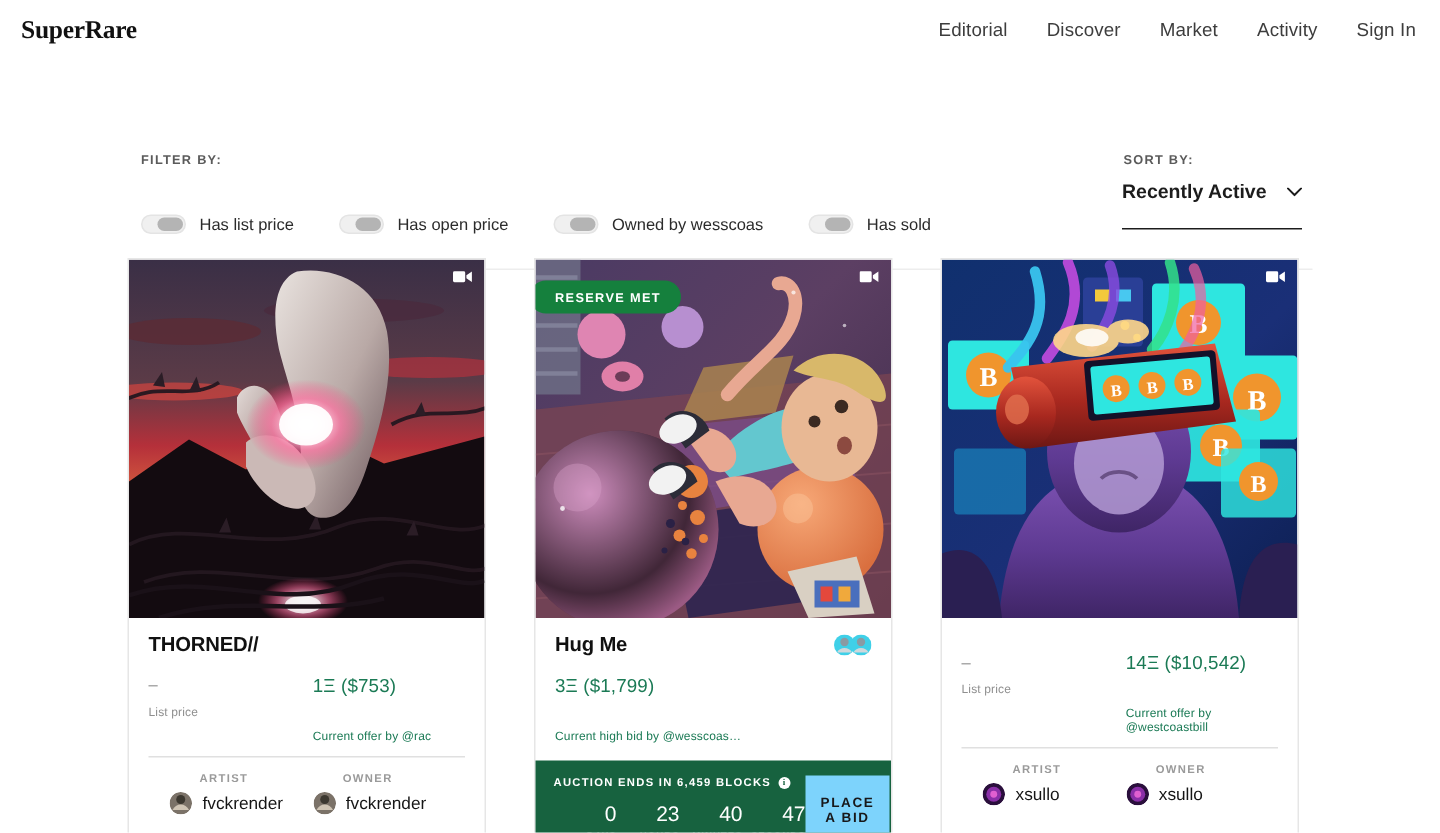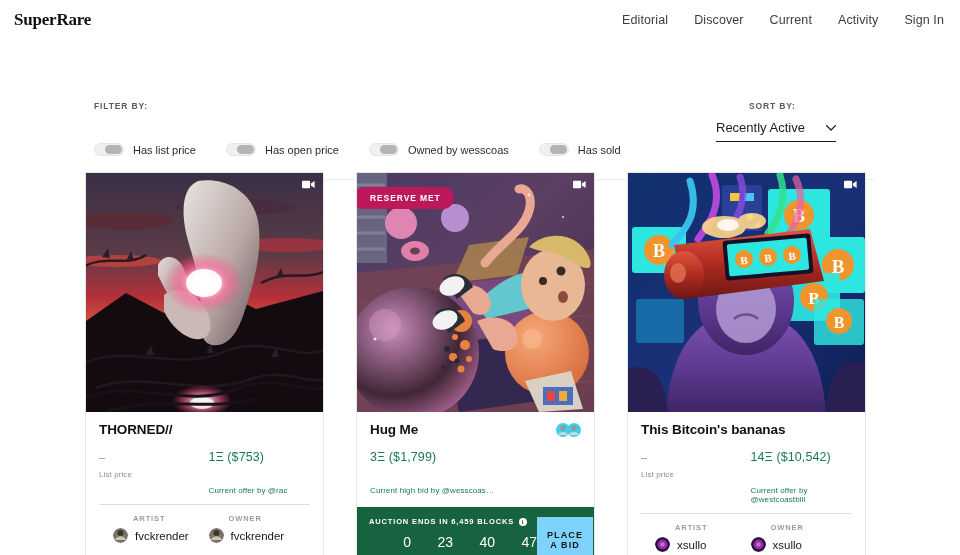--- a/index.html
+++ b/index.html
@@ -79,25 +79,25 @@
     background: #b4b4b4;
   }
   .toggle-text {
     font-size: 11px;
     color: #2b2b2b;
     white-space: nowrap;
   }
 
   .sortwrap {
     position: absolute;
-    left: 716px; top: 80px;
+    left: 748px; top: 80px;
     width: 120px;
     border-bottom: 1.5px solid #1c1c1c;
-    padding-bottom: 6px;
-    display: flex; align-items: center;
+    padding-bottom: 17px;
+    display: flex; align-items: center; font-weight: bold;
   }
   .sort-value {
     font-size: 13px;
     color: #1c1c1c;
   }
   .chev {
     margin-left: auto;
     width: 10px; height: 6px;
   }
 
@@ -134,21 +134,21 @@
 
   .cam {
     position: absolute;
     right: 8px; top: 7px;
     width: 13px; height: 9px;
   }
 
   .badge {
     position: absolute;
     left: -4px; top: 14px;
-    background: #be185d;
+    background: #15803d;
     color: #ffffff;
     font-size: 8.5px;
     font-weight: 700;
     letter-spacing: 0.9px;
     padding: 6px 13px 6px 17px;
     border-radius: 14px;
   }
 
   .body { padding: 10px 13px 0 13px; }
   .title-row { display: flex; align-items: center; }
@@ -264,21 +264,21 @@
 </head>
 <body>
 
 <div class="page">
 
   <div class="header">
     <div class="logo">SuperRare</div>
     <div class="nav">
       <a class="nav-link" href="#">Editorial</a>
       <a class="nav-link" href="#">Discover</a>
-      <a class="nav-link" href="#">Current</a>
+      <a class="nav-link" href="#">Market</a>
       <a class="nav-link" href="#">Activity</a>
       <a class="nav-link" href="#">Sign In</a>
     </div>
   </div>
 
   <div class="filterbar">
     <div class="filter-label">FILTER BY:</div>
 
     <div class="toggles">
       <div class="toggle-group">
@@ -652,23 +652,20 @@
           <path d="M0 196 C20 188 36 200 40 239 L0 239 Z" fill="#2a1f52"></path>
           <path d="M237 190 C214 184 200 200 198 239 L237 239 Z" fill="#2a1f52"></path>
         </svg>
         <svg class="cam" viewBox="0 0 16 11">
           <rect x="0" y="1" width="10" height="9" rx="1.2" fill="#ffffff"></rect>
           <path d="M11 4.2 L15.5 1.2 L15.5 9.8 L11 6.8 Z" fill="#ffffff"></path>
         </svg>
       </div>
 
       <div class="body">
-        <div class="title-row">
-          <div class="title">This Bitcoin's bananas</div>
-        </div>
         <div class="pricerow">
           <div class="price-col">
             <div class="dash">–</div>
             <div class="price-sub">List price</div>
           </div>
           <div class="price-col right">
             <div class="price-main">14Ξ ($10,542)</div>
             <div class="price-sub green">Current offer by @westcoastbill</div>
           </div>
         </div>

